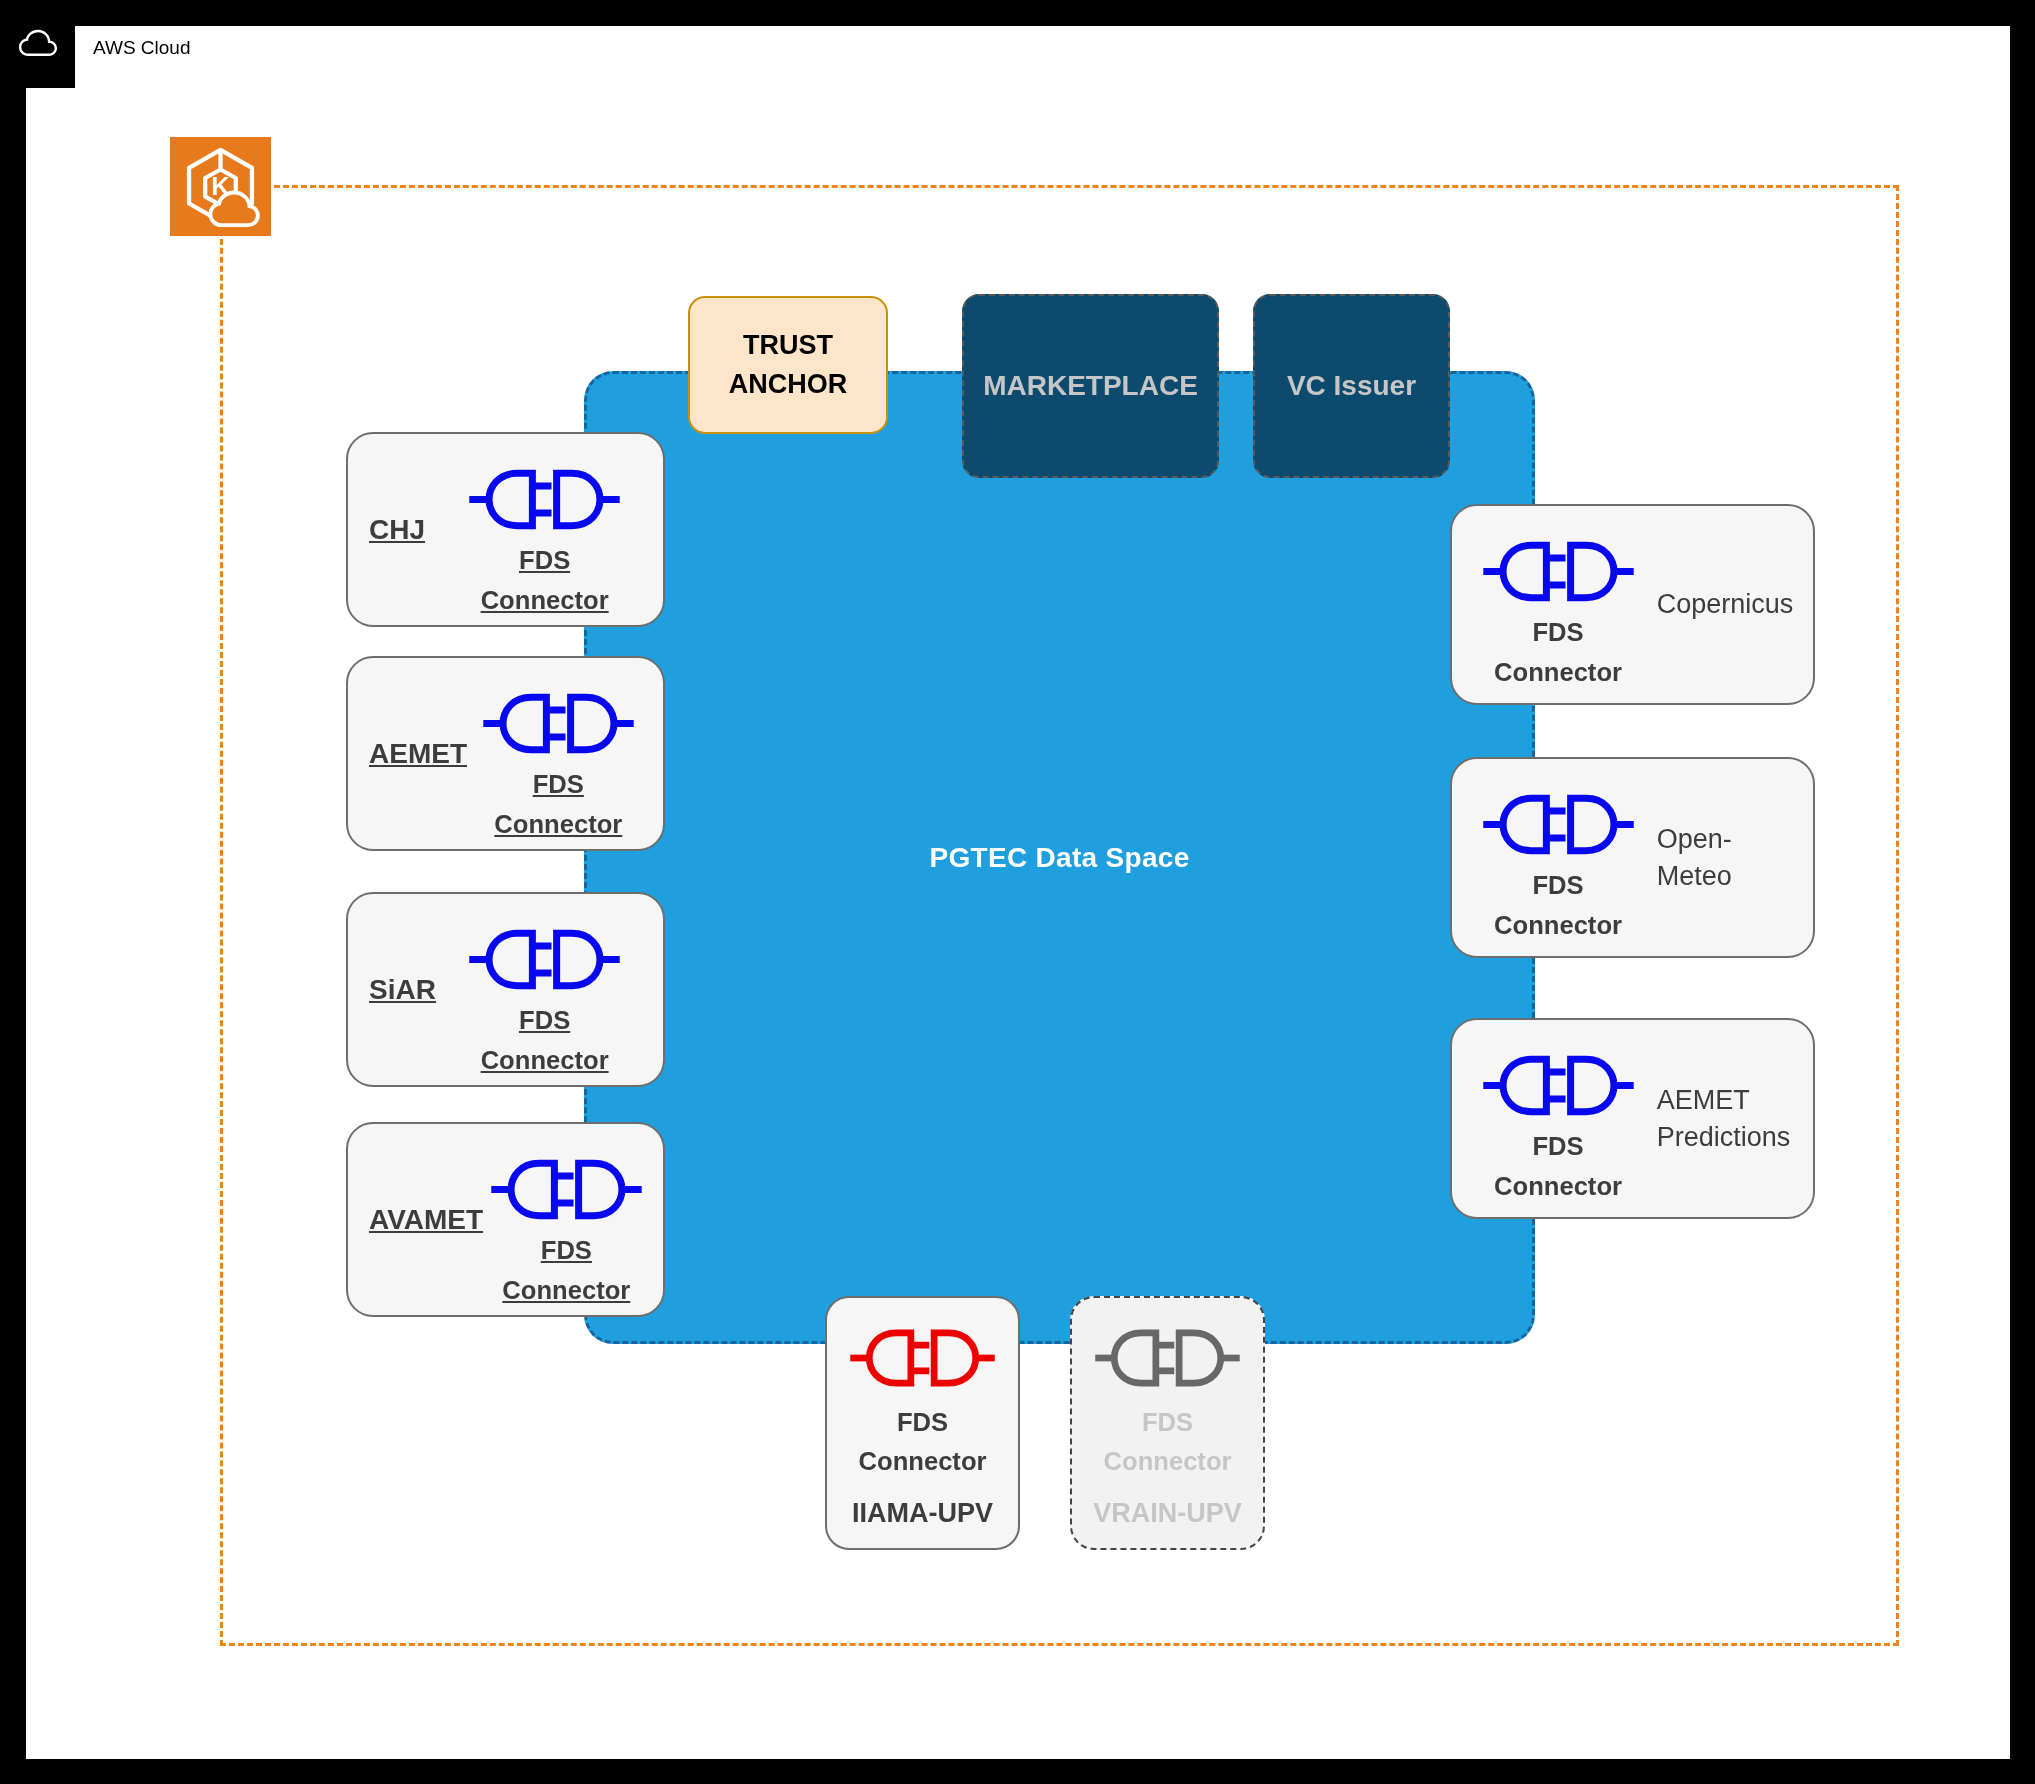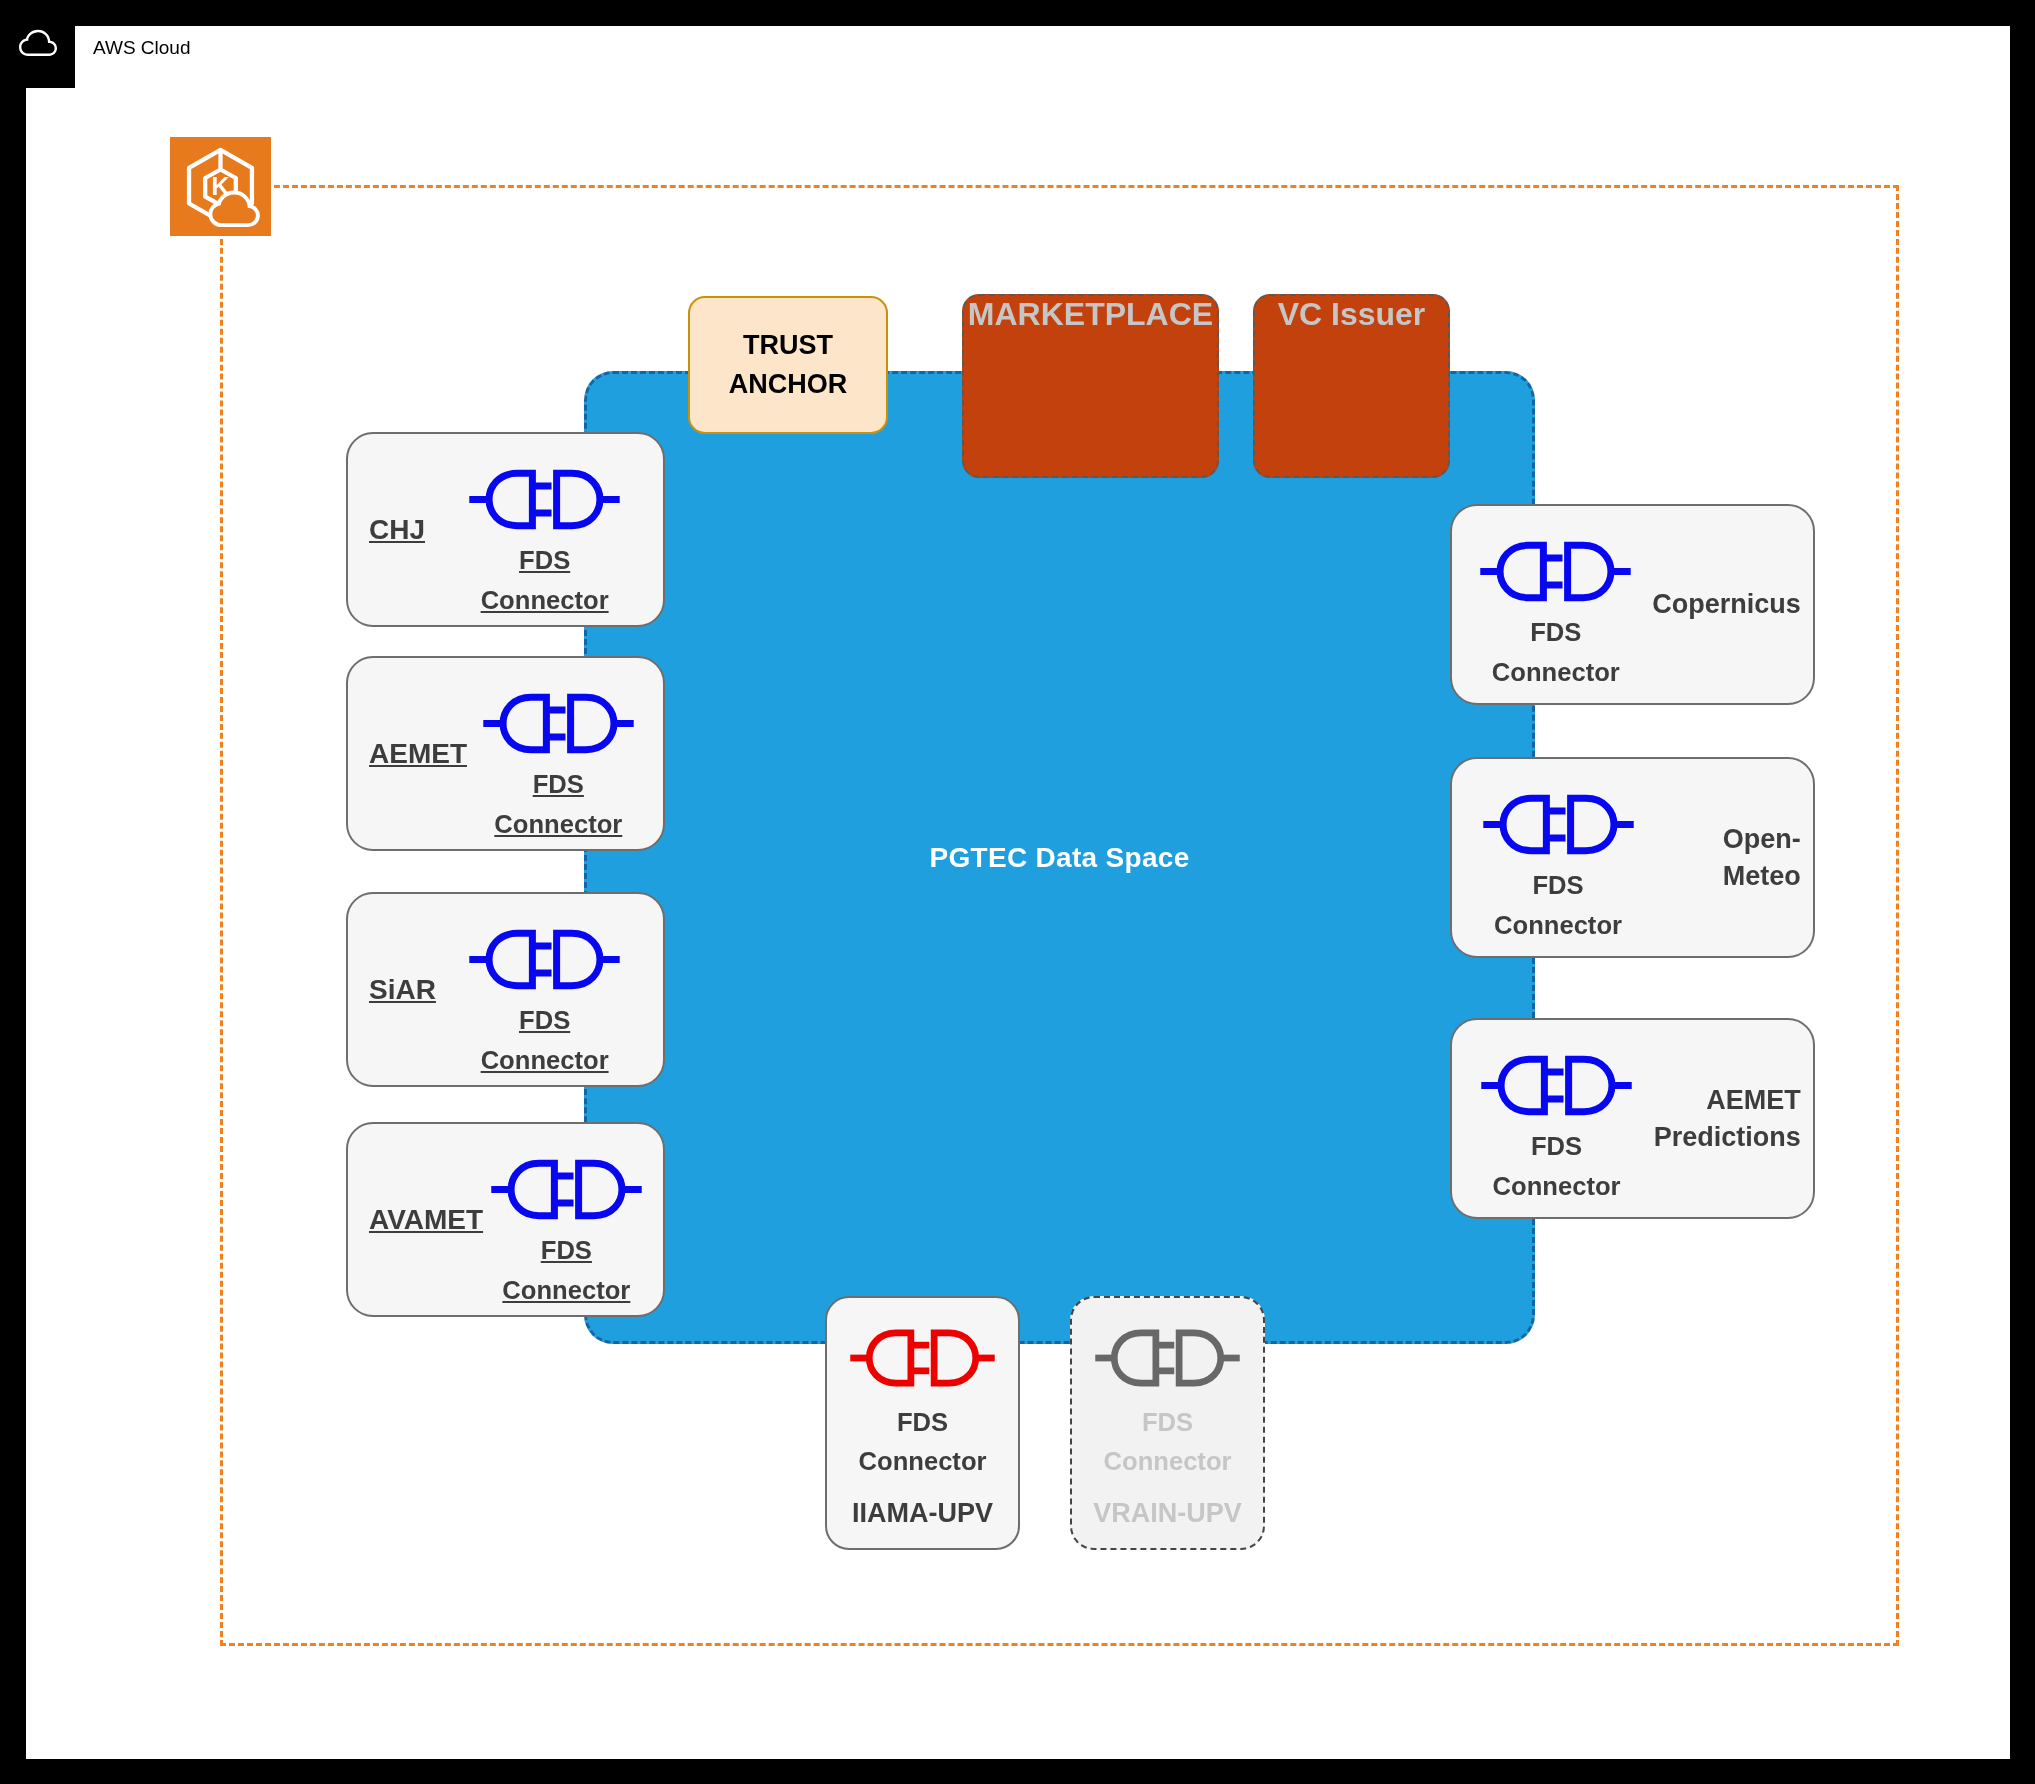--- a/index.html
+++ b/index.html
@@ -30,44 +30,44 @@
     display:flex;align-items:center;justify-content:center;}
   .space-label{font-size:28px;font-weight:700;color:#ffffff;letter-spacing:0.3px;}
 
   
   .trust{position:absolute;left:688px;top:296px;width:200px;height:138px;
     background:var(--trust-anchor-fill,#FCE5C8);
     border:2.4px solid var(--trust-anchor-border,#C9920E);
     border-radius:17px;box-sizing:border-box;z-index:3;
     display:flex;align-items:center;justify-content:center;text-align:center;
     font-size:27px;font-weight:700;color:#000;padding:0 32px;line-height:1.45;}
-  .ghost{position:absolute;top:294px;height:184px;background:#c2410c;
+  .ghost{position:absolute;top:294px;height:184px;background:#0c4a6e;
     border:2.4px dashed #595959;border-radius:17px;box-sizing:border-box;z-index:3;
-    display:flex;justify-content:center;
-    font-size:32px;font-weight:700;color:var(--muted-text,#C6C6C6);}
+    display:flex;align-items:center;justify-content:center;
+    font-size:28px;font-weight:700;color:var(--muted-text,#C6C6C6);}
   .ghost.mp{left:962px;width:257px;}
   .ghost.vc{left:1253px;width:197px;}
 
   
   .node{position:absolute;background:#F6F6F6;border:2.4px solid #6E6E6E;border-radius:27px;
     box-sizing:border-box;display:flex;color:#3D3D3D;z-index:3;}
   .left-node{left:346px;width:319px;height:195px;padding:0 13.4px 0 21px;text-decoration:underline;}
   .lname{flex:1;align-self:center;font-size:28px;font-weight:700;}
   .side{display:flex;flex-direction:column;align-items:center;padding-top:30px;}
   .left-node .side{width:210px;}
   .plug{width:153px;height:71px;flex:0 0 auto;}
   .plug-blue{color:var(--plug-blue,#0808F0);}
   .plug-red{color:var(--plug-red,#EC0000);}
   .plug-gray{color:var(--plug-gray,#686868);}
   .fds{margin-top:6px;font-size:25.6px;font-weight:700;line-height:1.55;text-align:center;
     display:flex;flex-direction:column;}
 
   .right-node{left:1450px;width:365px;height:201px;padding:0 8.5px 0 11px;}
   .right-node .side{width:190px;}
-  .rname{flex:1;align-self:center;text-align:right;font-size:27px;font-weight:700;
+  .rname{flex:1;align-self:center;text-align:left;font-size:27px;font-weight:400;
     padding:0 3.7px;line-height:1.35;}
 
   .bottom-node{top:1296px;width:195px;height:254px;flex-direction:column;align-items:center;
     padding:25.6px 7.3px 19.5px;border-radius:24px;}
   .bottom-node .plug{width:147px;height:68px;}
   .bottom-node .fds{margin-top:11px;}
   .bname{margin-top:auto;font-size:27px;font-weight:700;white-space:nowrap;}
   .bottom-node.iiama{left:825px;}
   .bottom-node.vrain{left:1070px;background:#F2F2F2;border-style:dashed;border-color:#454545;}
   .bottom-node.vrain .fds,.bottom-node.vrain .bname{color:var(--muted-text,#C6C6C6);}

